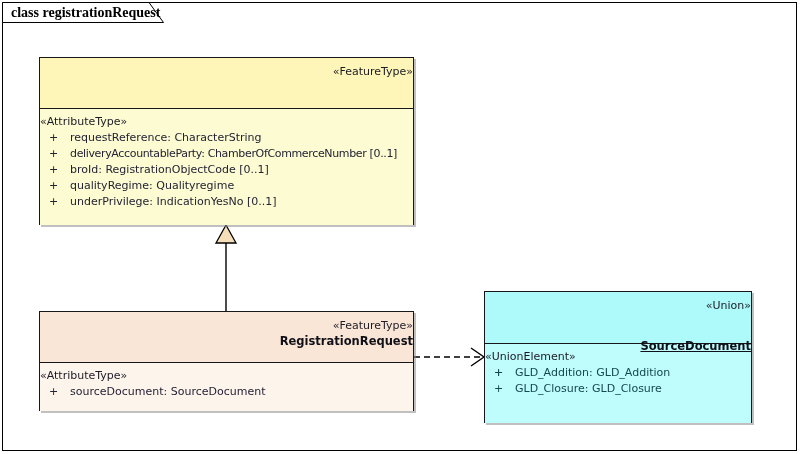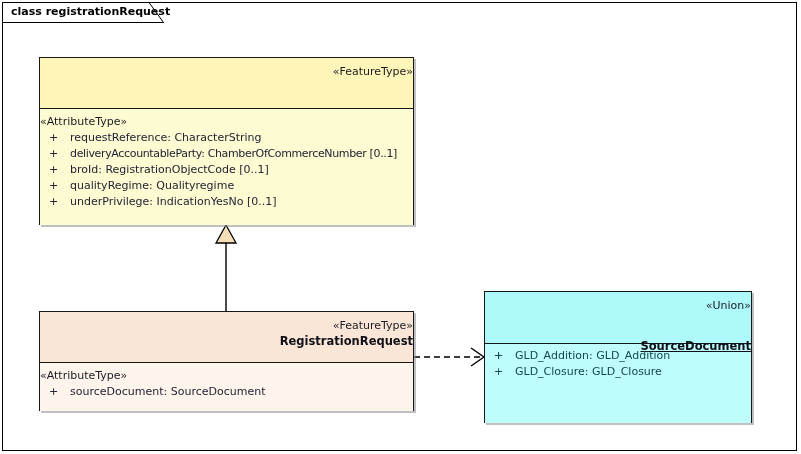--- a/index.html
+++ b/index.html
@@ -41,25 +41,26 @@
     position: absolute;
     left: 0;
     top: 0;
     width: 162px;
     height: 21px;
   }
   #title-tab .tab-label {
     position: absolute;
     left: 9px;
     top: 3px;
-    font-size: 11px;
+    font-size: 14px;
     font-weight: bold;
     color: #000000;
     white-space: nowrap;
     letter-spacing: 0px;
+    font-family: Liberation Serif, serif;
   }
 
   
   .uml-box {
     position: absolute;
     box-sizing: border-box;
     border: 1px solid #17171a;
     box-shadow: 2px 2px 0 0 rgba(140,140,140,0.55);
   }
   .uml-head {
@@ -221,20 +222,21 @@
     </div>
   </div>
 
   <div class="uml-box theme-cyan" style="left:484px; top:291px; width:268px; height:132px;">
     <div class="uml-head" style="height:51px;">
       <div class="stereotype">«Union»</div>
       <div class="classname underline">SourceDocument</div>
     </div>
     <div class="uml-sep"></div>
     <div class="uml-body" style="height:79px;">
+      <div class="feature-stereotype">«UnionElement»</div>
       <div class="attr-row">
         <span class="attr-vis">+</span>
       </div>
       <div class="attr-row">
         <span class="attr-vis">+</span>
         <span class="attr-text">GLD_Addition: GLD_Addition</span>
       </div>
       <div class="attr-row">
         <span class="attr-vis">+</span>
         <span class="attr-text">GLD_Closure: GLD_Closure</span>

